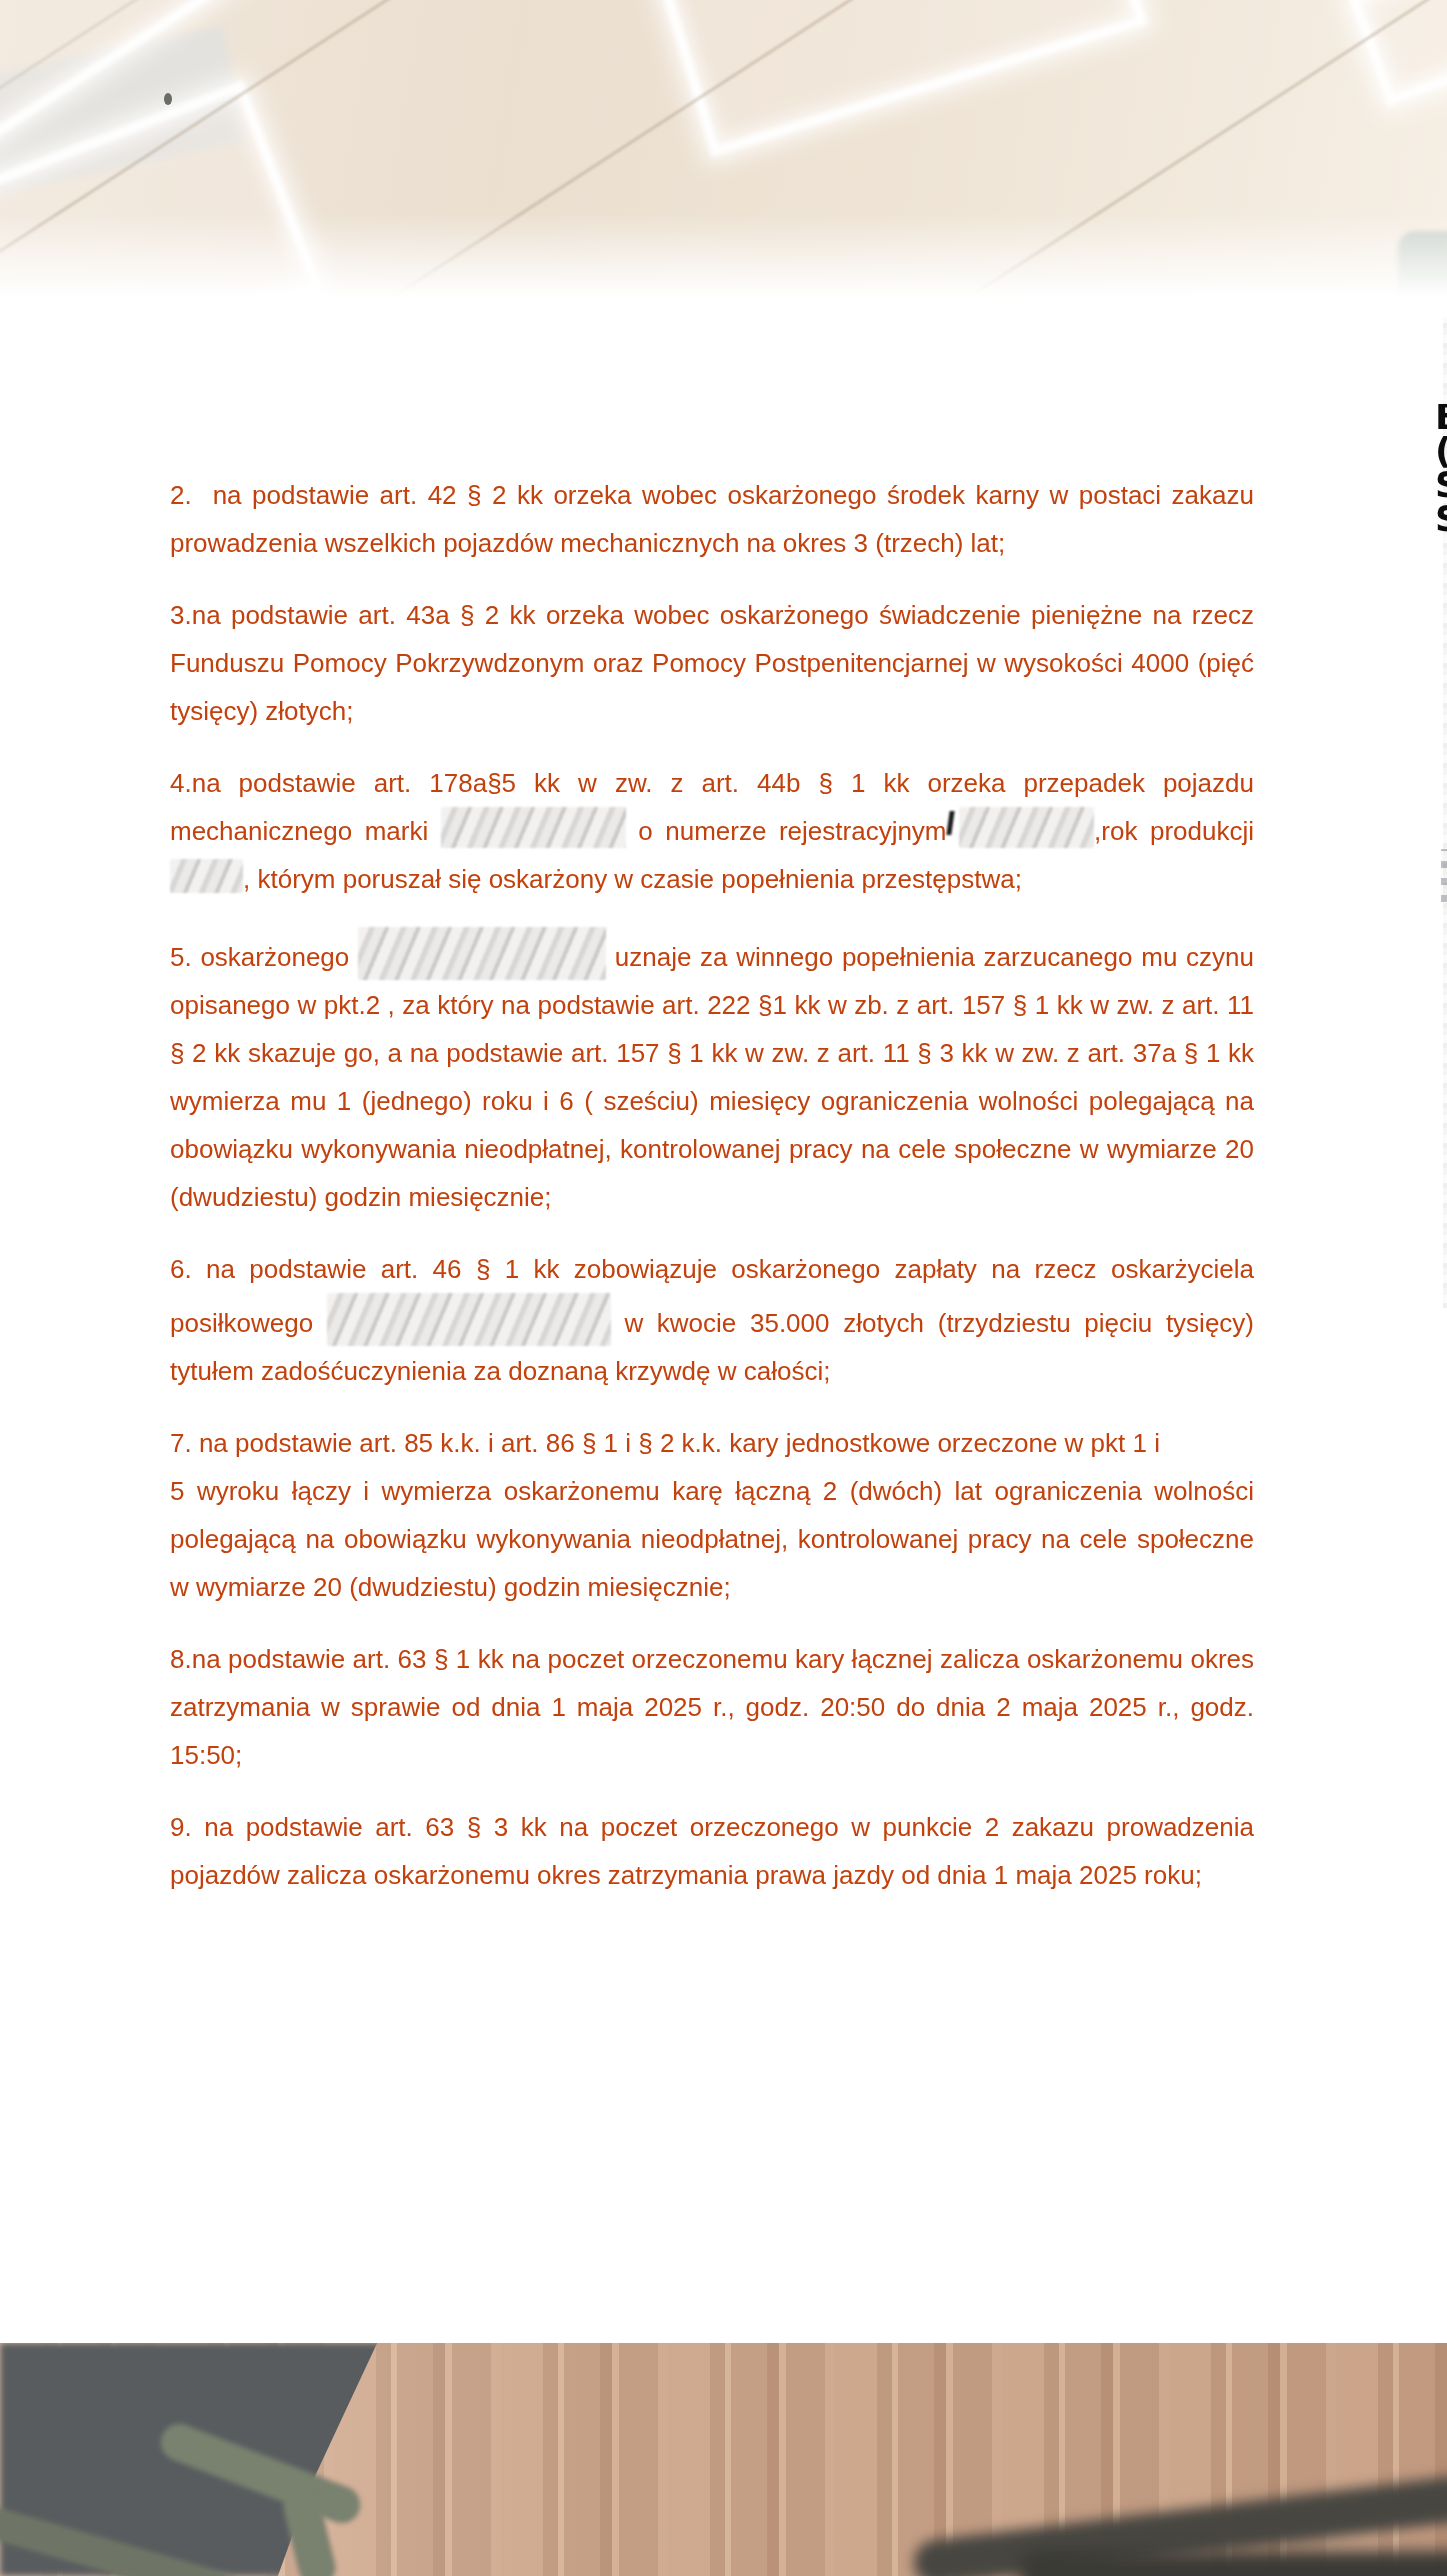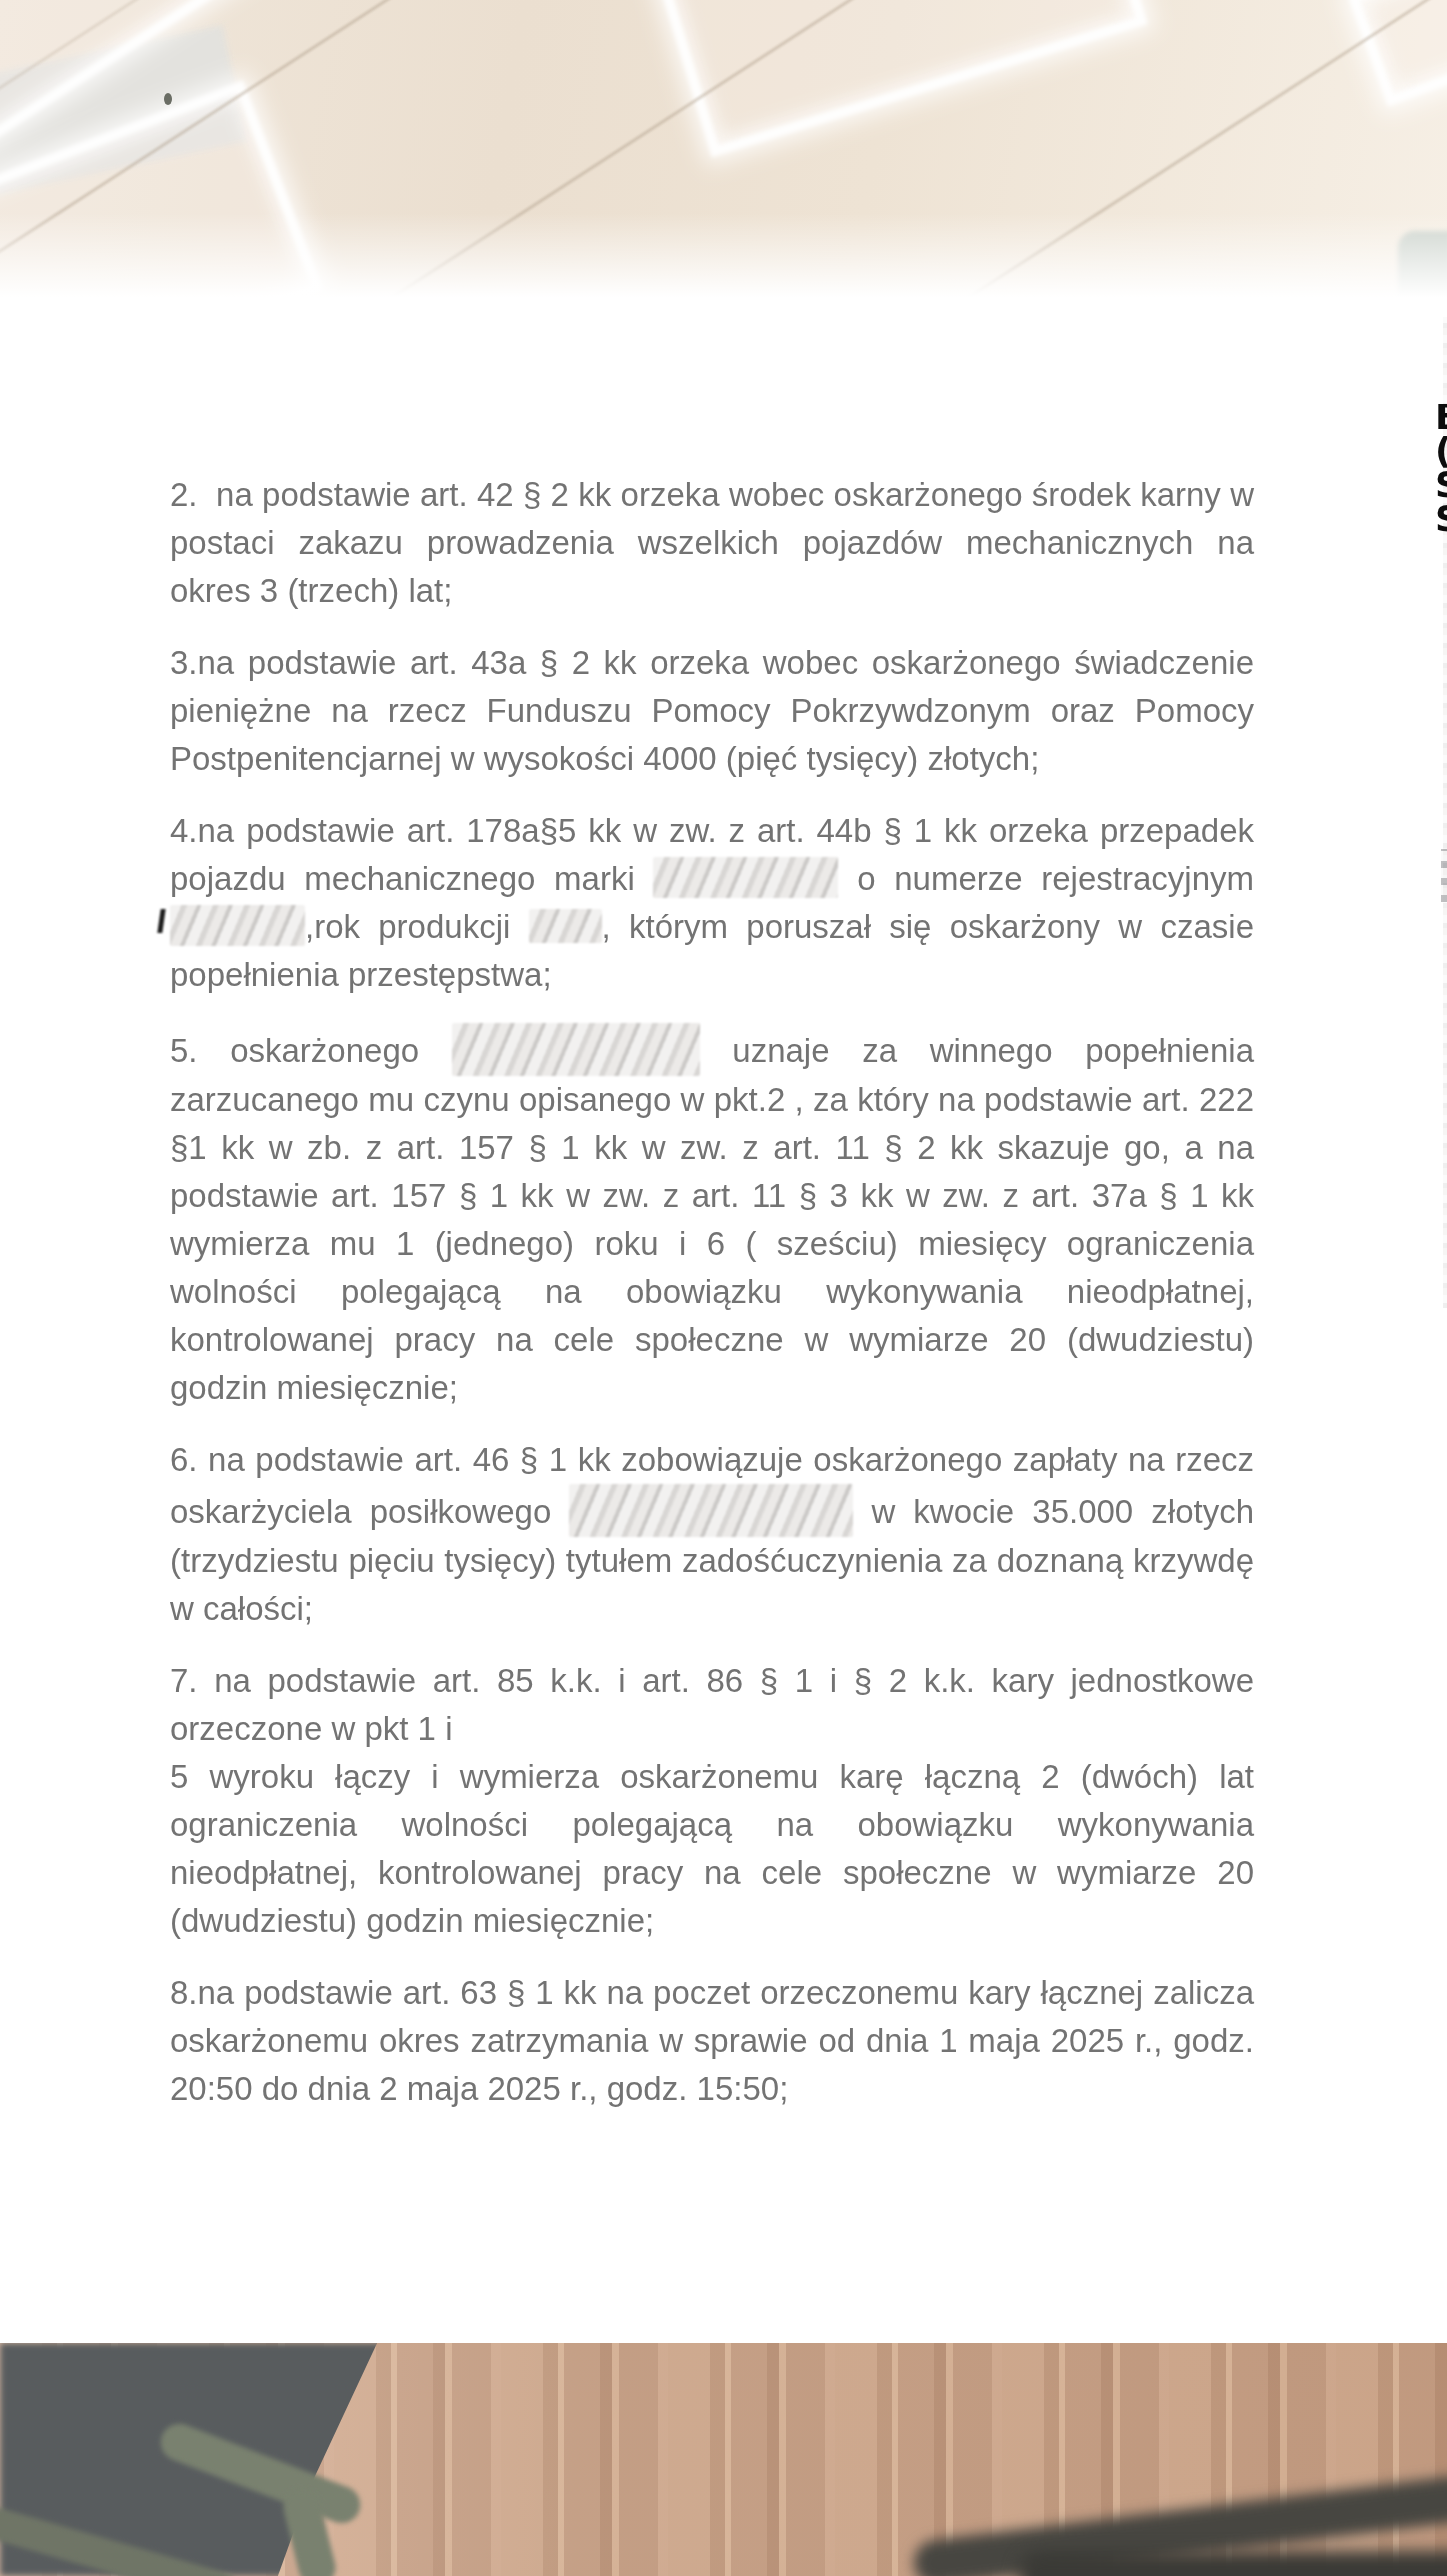--- a/index.html
+++ b/index.html
@@ -37,22 +37,22 @@
              background:repeating-linear-gradient(0deg,#cfcfcf 0 5.3px,#f4f4f4 5.3px 13.2px,#e4e2e0 13.2px 20px);
              filter:blur(0.7px);}
   .edgeGlyphs{position:absolute;top:404px;right:0;width:17px;height:142px;overflow:hidden;}
   .edgeGlyphs .inner{position:absolute;left:4px;top:-4px;width:59px;font-weight:bold;font-size:36px;
                      line-height:34px;color:#0c0c0c;filter:blur(0.7px);
                      font-family:"DejaVu Sans",sans-serif;}
   .edgeFaint{position:absolute;top:849px;right:0;width:6.6px;height:53px;filter:blur(0.7px);opacity:.7;
              background:repeating-linear-gradient(0deg,rgba(90,90,95,.55) 0 6.6px,rgba(220,220,220,.2) 6.6px 17px);}
 
   
-  .doc-text{position:absolute;left:170px;top:471px;width:1084px;color:#737373;
-            font-size:33px;line-height:48px;text-align:justify;}
+  .doc-text{position:absolute;left:170px;top:471px;width:1084px;color:#c2410c;
+            font-size:26px;line-height:48px;text-align:justify;}
   .doc-text p.para{margin:0 0 24px 0;}
   .redact{display:inline-block;border-radius:2px;position:relative;
           background:repeating-linear-gradient(113deg,#f2f1f0 0 10.6px,#d8d6d4 10.6px 16px,#eceae8 16px 25px,#cbc9c7 25px 29px);
           filter:blur(1.3px);}
   .redact.tick::before{content:"";position:absolute;left:-10.6px;top:4px;width:4.6px;height:24px;
                        background:#1d1d1d;transform:skewX(-8deg);}
 
   
   .floor{position:absolute;left:0;top:2343px;width:1448px;height:233px;overflow:hidden;
          background:
@@ -96,20 +96,21 @@
   <div class="edgeFaint"></div>
 
   <div class="doc-text">
       <p class="para">2.&nbsp; na podstawie art. 42 § 2 kk orzeka wobec oskarżonego środek karny w postaci zakazu prowadzenia wszelkich pojazdów mechanicznych na okres 3 (trzech) lat;</p>
       <p class="para">3.na podstawie art. 43a § 2 kk orzeka wobec oskarżonego świadczenie pieniężne na rzecz Funduszu Pomocy Pokrzywdzonym oraz Pomocy Postpenitencjarnej w wysokości 4000 (pięć tysięcy) złotych;</p>
       <p class="para">4.na podstawie art. 178a§5 kk w zw. z art. 44b § 1 kk orzeka przepadek pojazdu mechanicznego marki <span class="redact" style="width: 185px; height: 41px; vertical-align: -8px;"></span> o numerze rejestracyjnym <span class="redact tick" style="width: 135px; height: 41px; vertical-align: -8px;"></span>,rok produkcji <span class="redact" style="width: 73px; height: 34px; vertical-align: -4.6px;"></span>, którym poruszał się oskarżony w czasie popełnienia przestępstwa;</p>
       <p class="para">5. oskarżonego <span class="redact" style="width: 248px; height: 53px; vertical-align: -14px;"></span> uznaje za winnego popełnienia zarzucanego mu czynu opisanego w pkt.2 , za który na podstawie art. 222 §1 kk w zb. z art. 157 § 1 kk w zw. z art. 11 § 2 kk skazuje go, a na podstawie art. 157 § 1 kk w zw. z art. 11 § 3 kk w zw. z art. 37a § 1 kk wymierza mu 1 (jednego) roku i 6 ( sześciu) miesięcy ograniczenia wolności polegającą na obowiązku wykonywania nieodpłatnej, kontrolowanej pracy na cele społeczne w wymiarze 20 (dwudziestu) godzin miesięcznie;</p>
       <p class="para">6. na podstawie art. 46 § 1 kk zobowiązuje oskarżonego zapłaty na rzecz oskarżyciela posiłkowego <span class="redact" style="width: 284px; height: 53px; vertical-align: -14px;"></span> w kwocie 35.000 złotych (trzydziestu pięciu tysięcy) tytułem zadośćuczynienia za doznaną krzywdę w całości;</p>
       <p class="para">7. na podstawie art. 85 k.k. i art. 86 § 1 i § 2 k.k. kary jednostkowe orzeczone w pkt 1 i<br>5 wyroku łączy i wymierza oskarżonemu karę łączną 2 (dwóch) lat ograniczenia wolności polegającą na obowiązku wykonywania nieodpłatnej, kontrolowanej pracy na cele społeczne w wymiarze 20 (dwudziestu) godzin miesięcznie;</p>
       <p class="para">8.na podstawie art. 63 § 1 kk na poczet orzeczonemu kary łącznej zalicza oskarżonemu okres zatrzymania w sprawie od dnia 1 maja 2025 r., godz. 20:50 do dnia 2 maja 2025 r., godz. 15:50;</p>
+      <p class="para">9. na podstawie art. 63 § 3 kk na poczet orzeczonego w punkcie 2 zakazu prowadzenia pojazdów zalicza oskarżonemu okres zatrzymania prawa jazdy od dnia 1 maja 2025 roku;</p>
     </div>
 
   <div class="floor">
     <div class="chair"></div>
     <div class="tube t1"></div>
     <div class="tube t2"></div>
     <div class="tube t3"></div>
     <div class="band"></div>
     <div class="band2"></div>
   </div>

